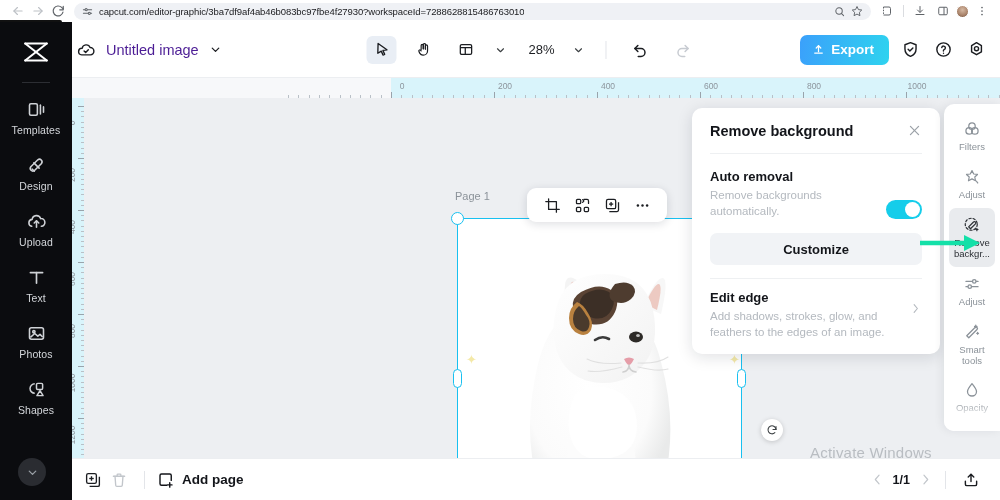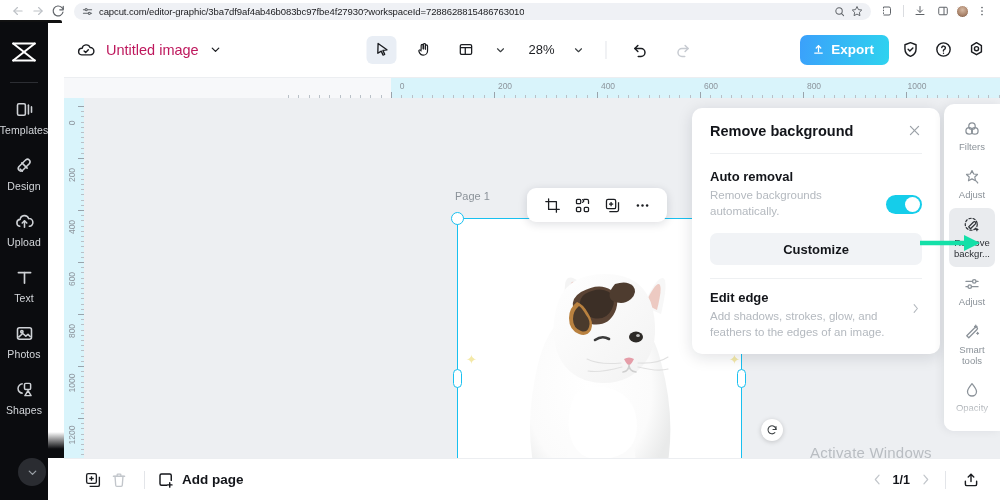--- a/index.html
+++ b/index.html
@@ -37,21 +37,21 @@
     background: radial-gradient(circle at 50% 35%, #d6b9a3 0%, #a9836a 60%, #6b4a36 100%);
     border: 1px solid #fff;
   }
   .tab-nub {
     position: absolute; left: 0; top: 20px; width: 62px; height: 3px;
     background: #111; border-radius: 0 2px 0 0;
   }
 
   
   .left-rail {
-    position: absolute; left: 0; top: 22px; width: 48px; height: 478px;
+    position: absolute; left: 0; top: 22px; width: 72px; height: 478px;
     background: #0b0c0f; color: #fff; z-index: 30;
   }
   .logo { height: 60px; display: flex; align-items: center; justify-content: center; }
   .rail-sep { width: 28px; height: 1px; background: #2c2e33; margin: 0 auto 6px; }
   .rail-item {
     display: flex; flex-direction: column; align-items: center; gap: 4px;
     padding: 9px 0 9px; color: #cfd2d6; cursor: pointer;
   }
   .rail-item .lbl { font-size: 10.5px; color: #d4d7db; letter-spacing: .1px; }
   .rail-icon { width: 22px; height: 22px; display: flex; align-items: center; justify-content: center; }
@@ -66,21 +66,21 @@
     pointer-events: none;
   }
 
   
   .top-bar {
     position: absolute; left: 64px; top: 22px; width: 936px; height: 56px;
     background: #fff; display: flex; align-items: center; padding: 0 12px;
     border-bottom: 1px solid #eceef1; z-index: 20;
   }
   .doc-title { display: flex; align-items: center; gap: 10px; }
-  .doc-title .name { font-size: 14.5px; color: #be185d; font-weight: 500; }
+  .doc-title .name { font-size: 14.5px; color: #4c1d95; font-weight: 500; }
   .tool-center {
     position: absolute; left: 50%; transform: translateX(-50%);
     display: flex; align-items: center; gap: 12px;
   }
   .tbtn {
     width: 30px; height: 28px; border-radius: 6px; display: flex;
     align-items: center; justify-content: center; color: #1b1d21; cursor: pointer;
   }
   .tbtn.active { background: #e9eef5; }
   .tbtn.dim { color: #c7cbd1; }
@@ -190,21 +190,21 @@
     position: absolute; left: 692px; top: 108px; width: 248px; height: 246px;
     background: #fff; border-radius: 10px;
     box-shadow: 0 3px 16px rgba(16,24,40,.13); z-index: 18; padding: 0 18px;
   }
   .rb-head {
     height: 46px; display: flex; align-items: center; justify-content: space-between;
     border-bottom: 1px solid #eef0f2;
   }
   .rb-title { font-size: 14.5px; font-weight: 700; color: #13151a; }
   .rb-close { color: #9aa0a6; cursor: pointer; display: flex; }
-  .rb-row { padding: 15px 0 0; display: flex; align-items: center; gap: 4px; }
+  .rb-row { padding: 15px 0 0; display: flex; align-items: flex-end; gap: 4px; }
   .rb-row .txt { flex: 1; }
   .rb-row .t1 { font-size: 13px; font-weight: 700; color: #13151a; }
   .rb-row .t2 { font-size: 11.5px; color: #b4b9bf; line-height: 1.35; margin-top: 4px; }
   .toggle {
     width: 36px; height: 19px; border-radius: 10px; background: #15cdea;
     position: relative; flex: none; margin-top: 20px; cursor: pointer;
   }
   .toggle .knob {
     position: absolute; right: 2px; top: 2px; width: 15px; height: 15px;
     border-radius: 50%; background: #fff;

